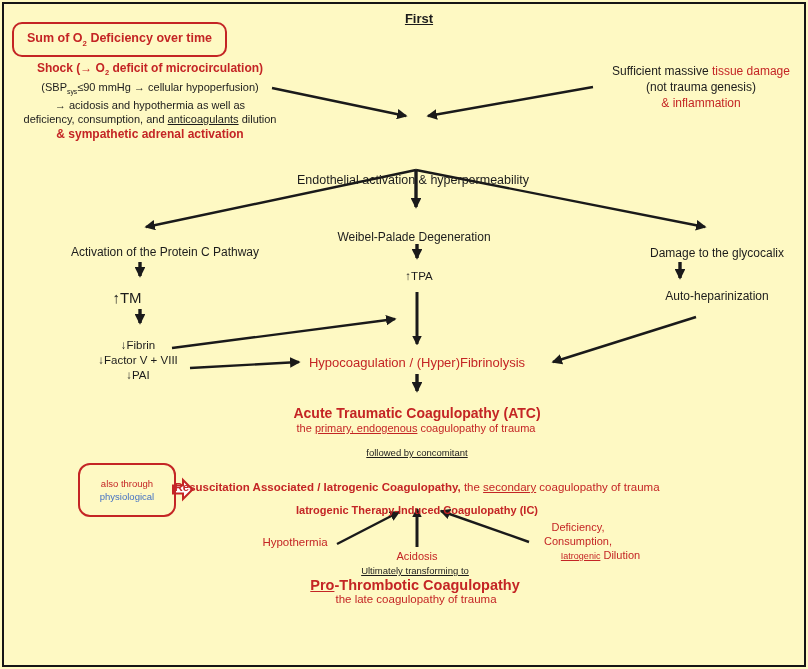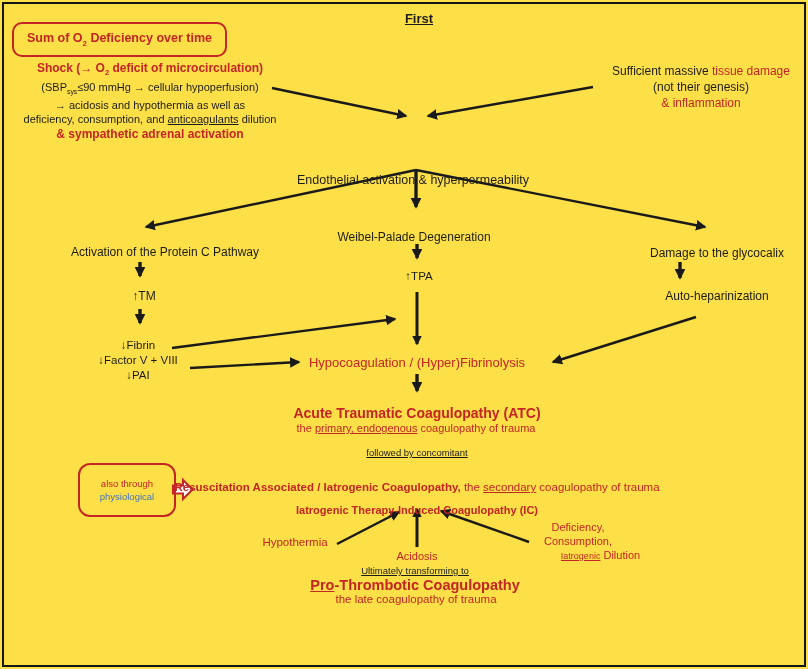--- a/index.html
+++ b/index.html
@@ -1,18 +1,18 @@
 <!DOCTYPE html>
 <html style="--red: #c42525; --blue: #4472c4; --ink: #1c1c1c;"><head>
 <meta charset="utf-8">
 <style>
   :root { --red:#c42525; --blue:#4472c4; --ink:#1c1c1c; }
   html,body { margin:0; padding:0; background:#fff; }
   .canvas {
-    position:relative; width:808px; height:669px; background:#fde047;
+    position:relative; width:808px; height:669px; background:#fef9c3;
     font-family:"Liberation Sans", sans-serif; color:var(--ink); overflow:hidden;
   }
   .frame { position:absolute; inset:2px; border:2px solid #151515; pointer-events:none; }
   .arrows { position:absolute; left:0; top:0; }
   .arrows line { stroke:#1a1a1a; }
   .thin { stroke-width:2.4; }
   .mid  { stroke-width:3;   }
   .bold { stroke-width:3.4; }
   .n { position:absolute; white-space:nowrap; transform:translateX(-50%); text-align:center; }
   .blk { position:absolute; transform:translateX(-50%); text-align:center; white-space:nowrap; }
@@ -29,21 +29,21 @@
   
   .t-first { left:419px; top:11px; font-size:13px; font-weight:600; text-decoration:underline; }
   .oxybox { left:12px; top:22px; width:211px; height:31px; font-size:12.5px; }
   .shock { left:150px; top:60px; }
   .shock .l1 { font-size:12px; line-height:16px; }
   .shock .l2,.shock .l3,.shock .l4 { font-size:11px; line-height:13.5px; }
   .shock .l5 { font-size:12px; line-height:16px; }
   .tissue { left:701px; top:63px; font-size:12px; line-height:16px; }
   .endo { left:413px; top:129px; font-size:12.5px;margin-top:44px; }
   .protc { left:165px; top:245px; font-size:12px; }
-  .tm { left:144px; top:289px; font-size:12px; }
+  .tm { left:127px; top:289px; font-size:15px; }
   .weibel { left:414px; top:230px; font-size:12px;text-align:center; }
   .tpa { left:419px; top:270px; font-size:11.5px; }
   .glyco { left:717px; top:246px; font-size:12px; }
   .autohep { left:717px; top:289px; font-size:12px; }
   .fibgrp { left:138px; top:338px; font-size:11.5px; line-height:15px; }
   .hypo { left:417px; top:355px; font-size:13px; }
   .atc-t { left:417px; top:405px; font-size:14px; }
   .atc-s { left:416px; top:422px; font-size:11px; }
   .followed { left:417px; top:447px; font-size:9.5px; text-decoration:underline;text-align:center; }
   .ic-t { left:417px; top:484px; font-size:11px;margin-top:20px; }
@@ -101,21 +101,21 @@
   <div class="blk shock">
     <div class="l1 red sb"><span>Shock (→ O</span><sub>2</sub><span> deficit of microcirculation)</span></div>
     <div class="l2"><span>(SBP</span><sub>sys</sub><span>≤90 mmHg → cellular hypoperfusion)</span></div>
     <div class="l3">→ acidosis and hypothermia as well as</div>
     <div class="l4"><span>deficiency, consumption, and </span><span class="u">anticoagulants</span><span> dilution</span></div>
     <div class="l5 red sb">&amp; sympathetic adrenal activation</div>
   </div>
 
   <div class="blk tissue">
     <div><span>Sufficient massive </span><span class="red">tissue damage</span></div>
-    <div>(not their genesis)</div>
+    <div>(not trauma genesis)</div>
     <div class="red">&amp; inflammation</div>
   </div>
 
   <div class="n endo">Endothelial activation &amp; hyperpermeability</div>
 
   <div class="n protc">Activation of the Protein C Pathway</div>
   <div class="n tm">↑TM</div>
   <div class="n weibel">Weibel-Palade Degeneration</div>
   <div class="n tpa">↑TPA</div>
   <div class="n glyco">Damage to the glycocalix</div>

